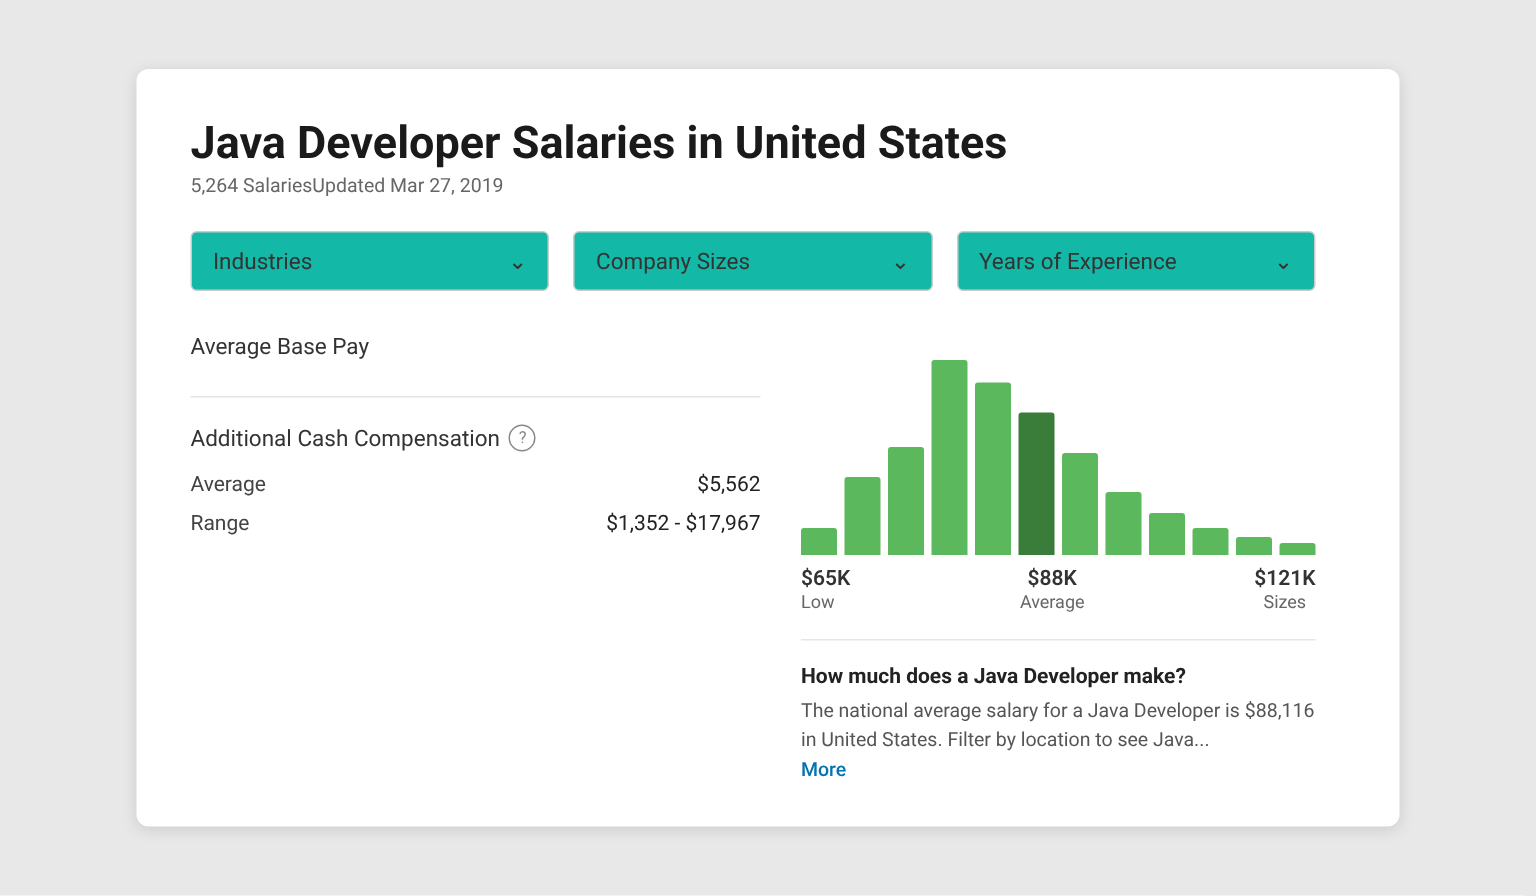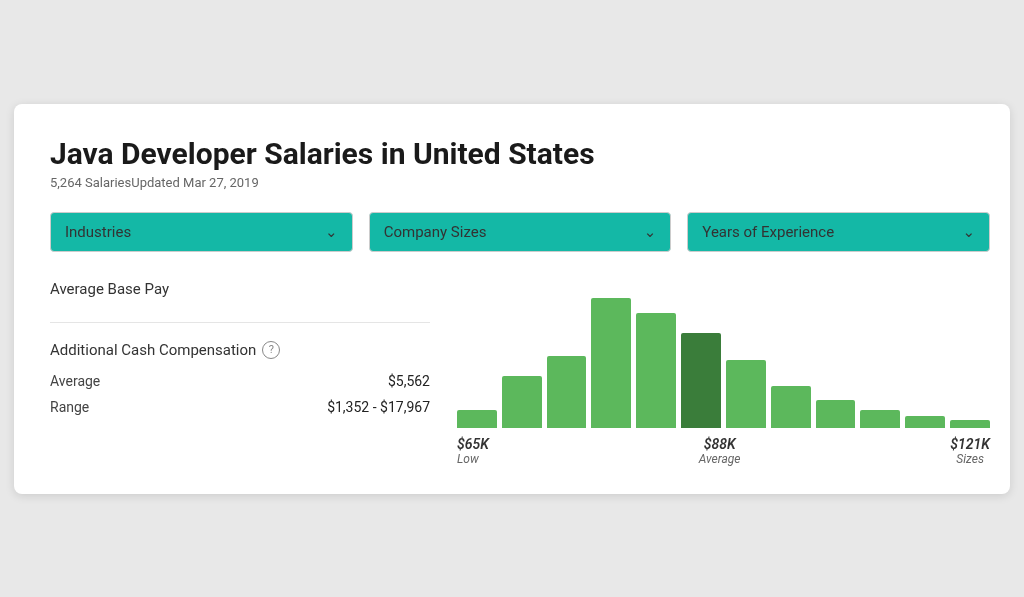--- a/index.html
+++ b/index.html
@@ -8,22 +8,22 @@
       display: flex;
       justify-content: center;
       align-items: center;
       min-height: 100vh;
       font-family: -apple-system, BlinkMacSystemFont, 'Segoe UI', Roboto, sans-serif;
     }
     .card {
       background: #fff;
       border-radius: 8px;
       box-shadow: 0 2px 10px rgba(0,0,0,0.12);
-      width: 996px;
-      padding: 32px 20px 28px 36px;
+      width: 842px;
+      padding: 32px 56px 28px 36px;
     }
     .title {
       font-size: 30px;
       font-weight: 700;
       color: #1a1a1a;
       margin-bottom: 4px;
     }
     .subtitle {
       font-size: 13px;
       color: #666;
@@ -137,21 +137,21 @@
       border-radius: 2px 2px 0 0;
       flex: 1;
     }
     .bar.light { background: #5cb85c; }
     .bar.dark { background: #3a7d3a; }
     .histogram-labels {
       display: flex;
       justify-content: space-between;
       margin-top: 6px;
     }
-    .hist-label-group { text-align: left; font-style: italic; }
+    .hist-label-group { text-align: left; }
     .hist-label-group.center { text-align: center; }
     .hist-label-group.right { text-align: center; }
     .hist-label-value {
       font-size: 14px;
       font-weight: 600;
       color: #333;
     }
     .hist-label-text {
       font-size: 12px;
       color: #666;
@@ -254,15 +254,23 @@
             <div class="hist-label-value">$88K</div>
             <div class="hist-label-text">Average</div>
           </div>
           <div class="hist-label-group right">
             <div class="hist-label-value">$121K</div>
             <div class="hist-label-text">Sizes</div>
           </div>
         </div>
       </div>
 
+      <div class="info-section">
+        <div class="info-title">How much does a Java Developer make?</div>
+        <div class="info-body">
+          <span>The national average salary for a Java Developer is $88,116 in United States. Filter by location to see Java...</span>
+          <br>
+          <span class="info-more">More</span>
+        </div>
+      </div>
     </div>
   </div>
 </div>
 
 </body></html>

